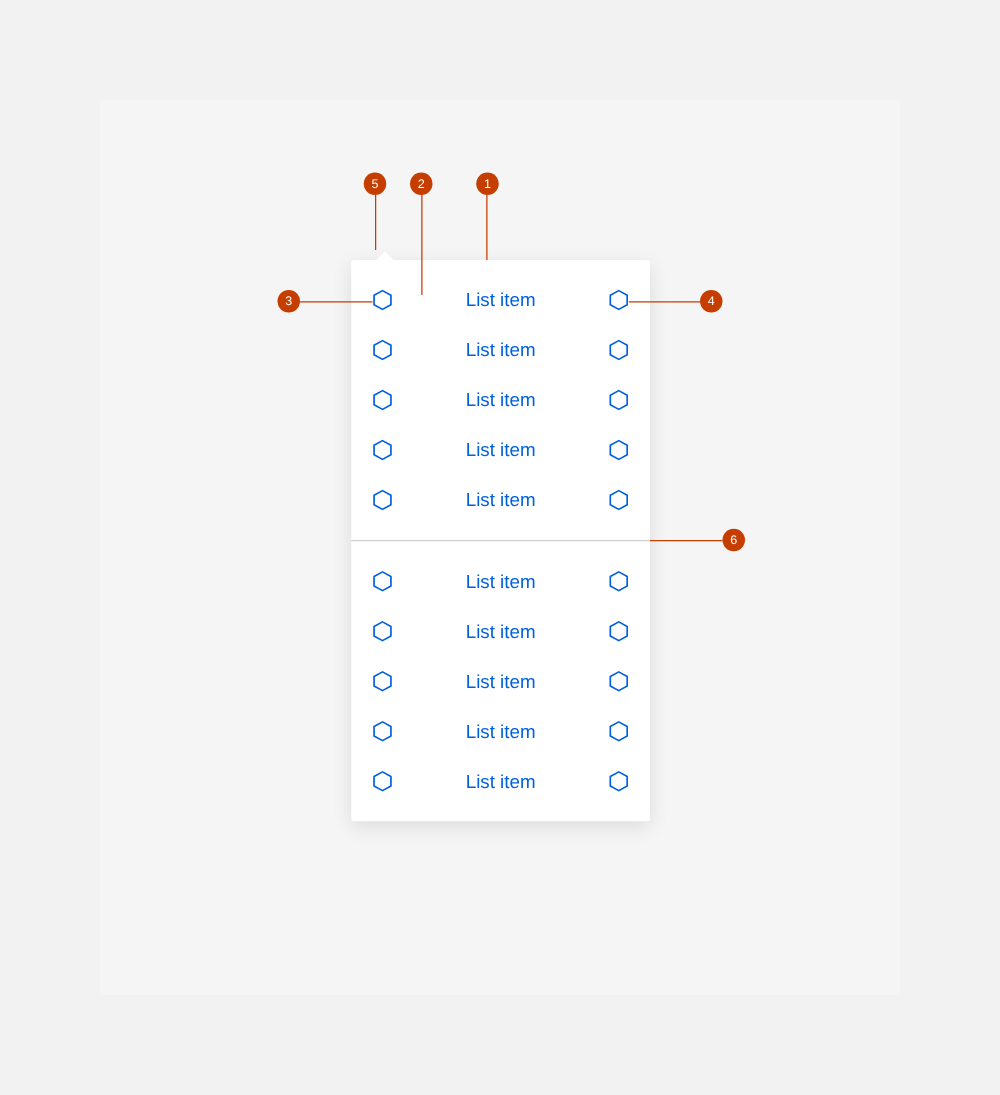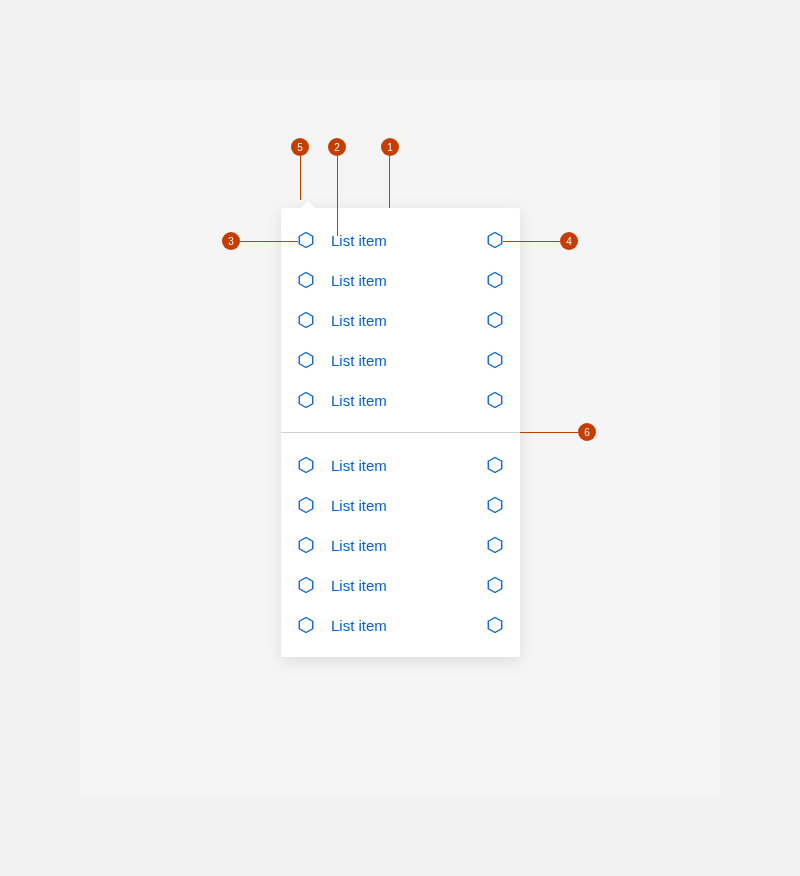--- a/index.html
+++ b/index.html
@@ -63,20 +63,21 @@
     display: flex;
     align-items: center;
     height: 40px;
     padding: 0 16px;
     box-sizing: border-box;
     gap: 16px;
     color: var(--text-blue);
     font-size: 15px;
     line-height: 1;
     cursor: pointer;
+    text-align: center;
   }
   .row .label {
     flex: 1;
   }
   .hex {
     width: 18px;
     height: 18px;
     flex: 0 0 18px;
   }
   .hex svg {

